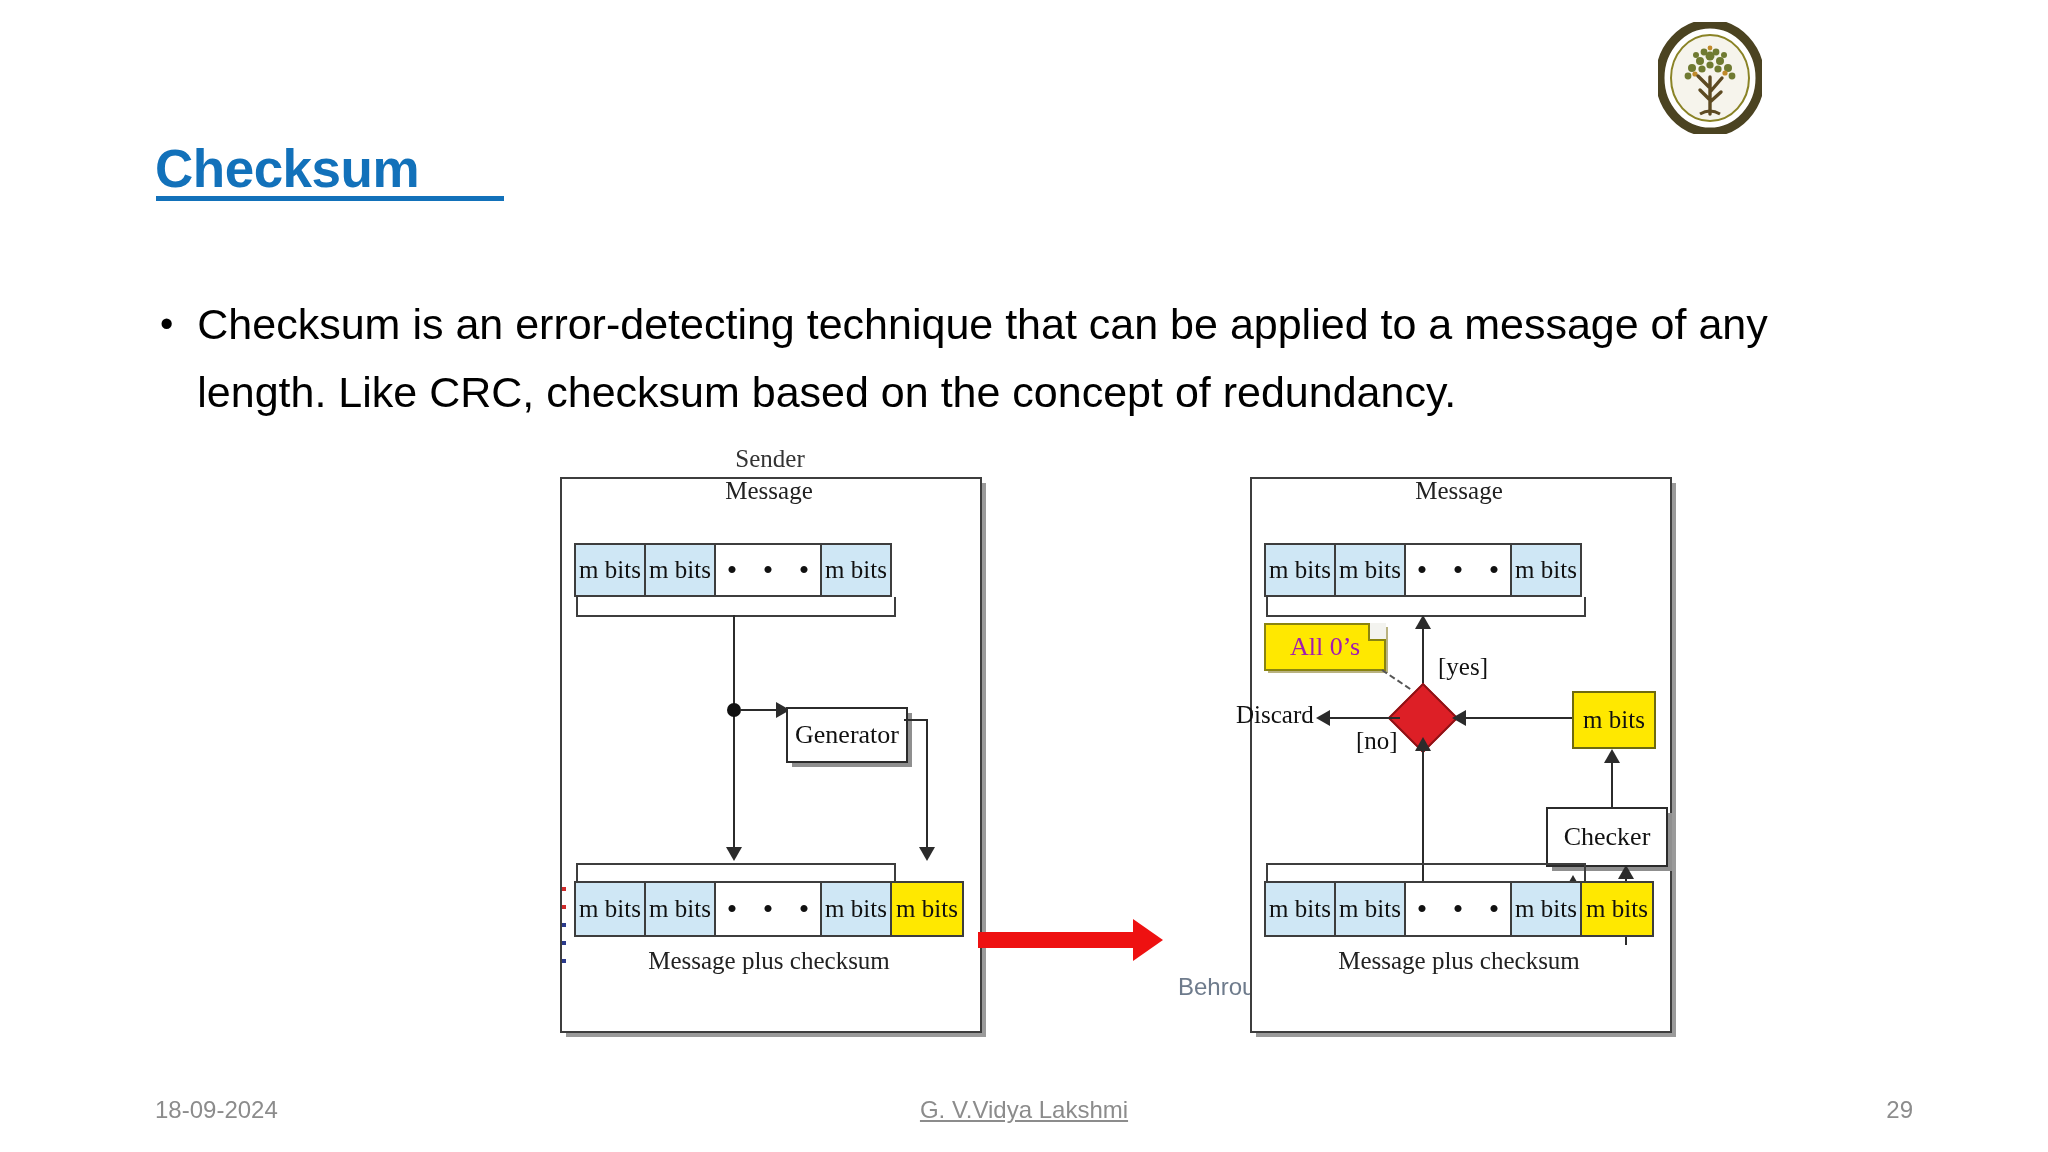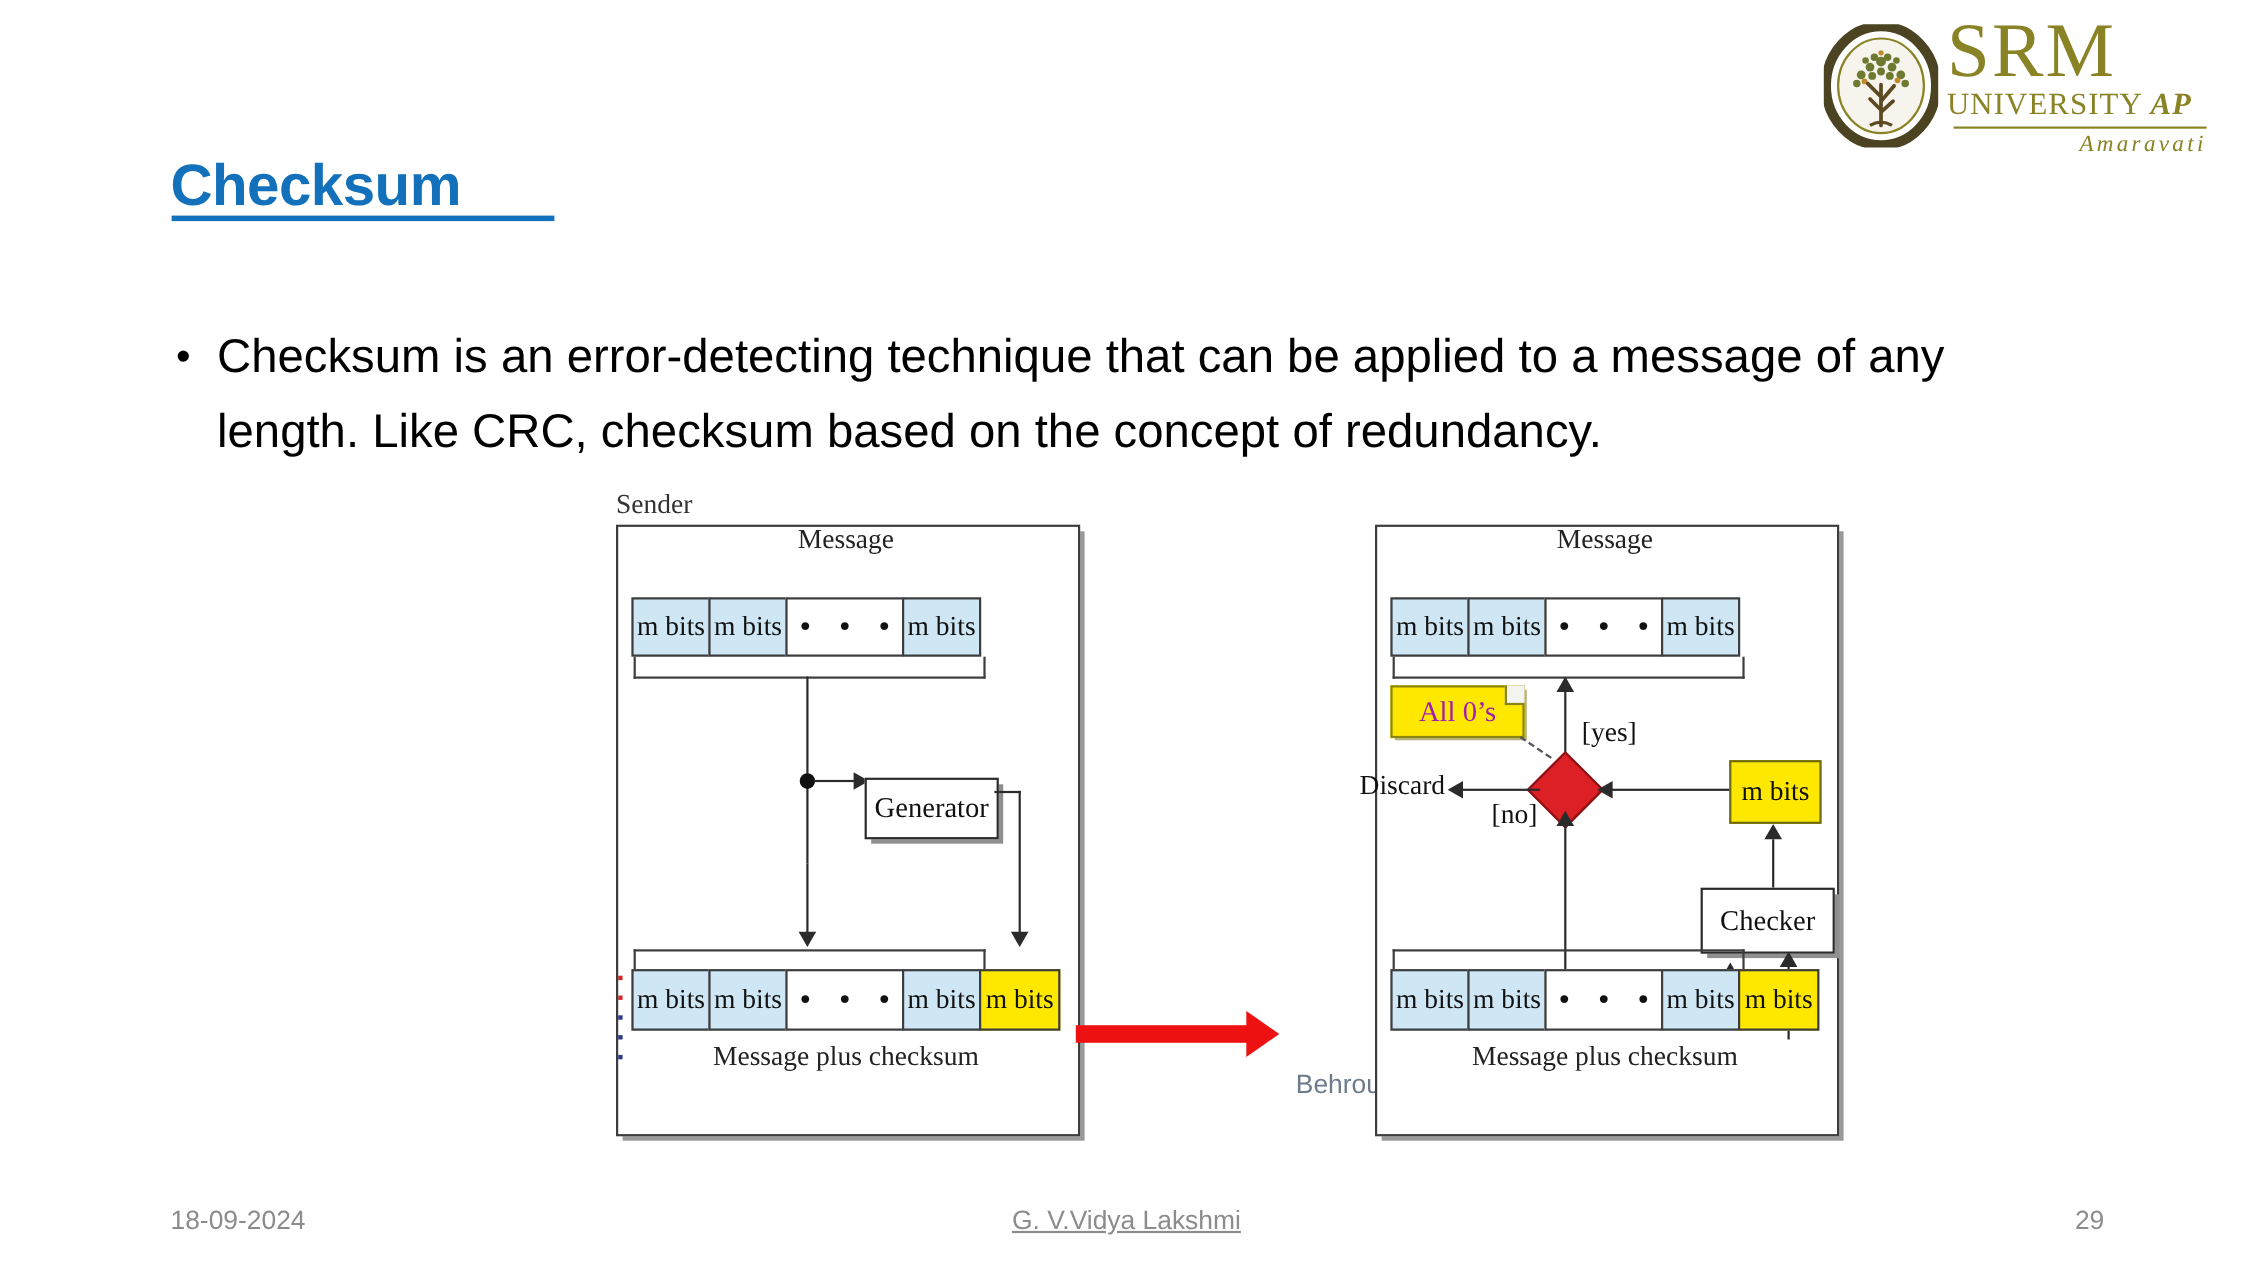--- a/index.html
+++ b/index.html
@@ -39,21 +39,21 @@
     display:flex;gap:24px;align-items:flex-start;
   }
   #bullet .dot{font-size:38px;line-height:68px;color:#000;}
   #bullet .para{font-size:43px;line-height:68px;color:#000;}
 
   
   #diagram{position:absolute;left:560px;top:455px;width:1330px;height:600px;}
 
   .panel-title{
     position:absolute;font-family:"Liberation Serif",serif;
-    font-size:25px;color:#333;text-align:left;
+    font-size:25px;color:#333;text-align:center;
   }
   .panel{
     position:absolute;background:#fff;border:2px solid #3d3d3d;
     box-shadow:5px 5px 0 -1px #9a9a9a;
   }
   .msg-label{
     position:absolute;width:100%;text-align:center;top:7px;
     font-family:"Liberation Serif",serif;font-size:25px;color:#222;
   }
   .mpc-label{
@@ -169,29 +169,20 @@
       <circle cx="52" cy="43" r="3.6"></circle>
     </g>
     <g fill="#c08a2a">
       <circle cx="37" cy="52" r="2.6"></circle>
         <circle cx="67" cy="51" r="2.6"></circle>
         <circle cx="52" cy="26" r="2.4"></circle>
     </g>
     <path d="M52 92 L52 55 M52 66 L40 54 M52 70 L64 56 M52 78 L42 68 M52 80 L63 70" stroke="#5d4a22" stroke-width="3.4" fill="none" stroke-linecap="round"></path>
     <path d="M42 92 q10 -6 20 0" stroke="#5d4a22" stroke-width="3" fill="none"></path>
   </svg>
-  <div class="wordmark">
-    <div class="srm-main">SRM</div>
-    <div class="srm-sub">
-      <span>UNIVERSITY</span>
-      <i>AP</i>
-    </div>
-    <div class="srm-rule"></div>
-    <div class="srm-city">Amaravati</div>
-  </div>
 </div>
 
 <div id="title">Checksum</div>
 <div id="title-underline"></div>
 
 <div id="bullet">
   <div class="dot">•</div>
   <div class="para">Checksum is an error-detecting technique that can be applied to a message of any length. Like CRC, checksum based on the concept of redundancy.</div>
 </div>
 

